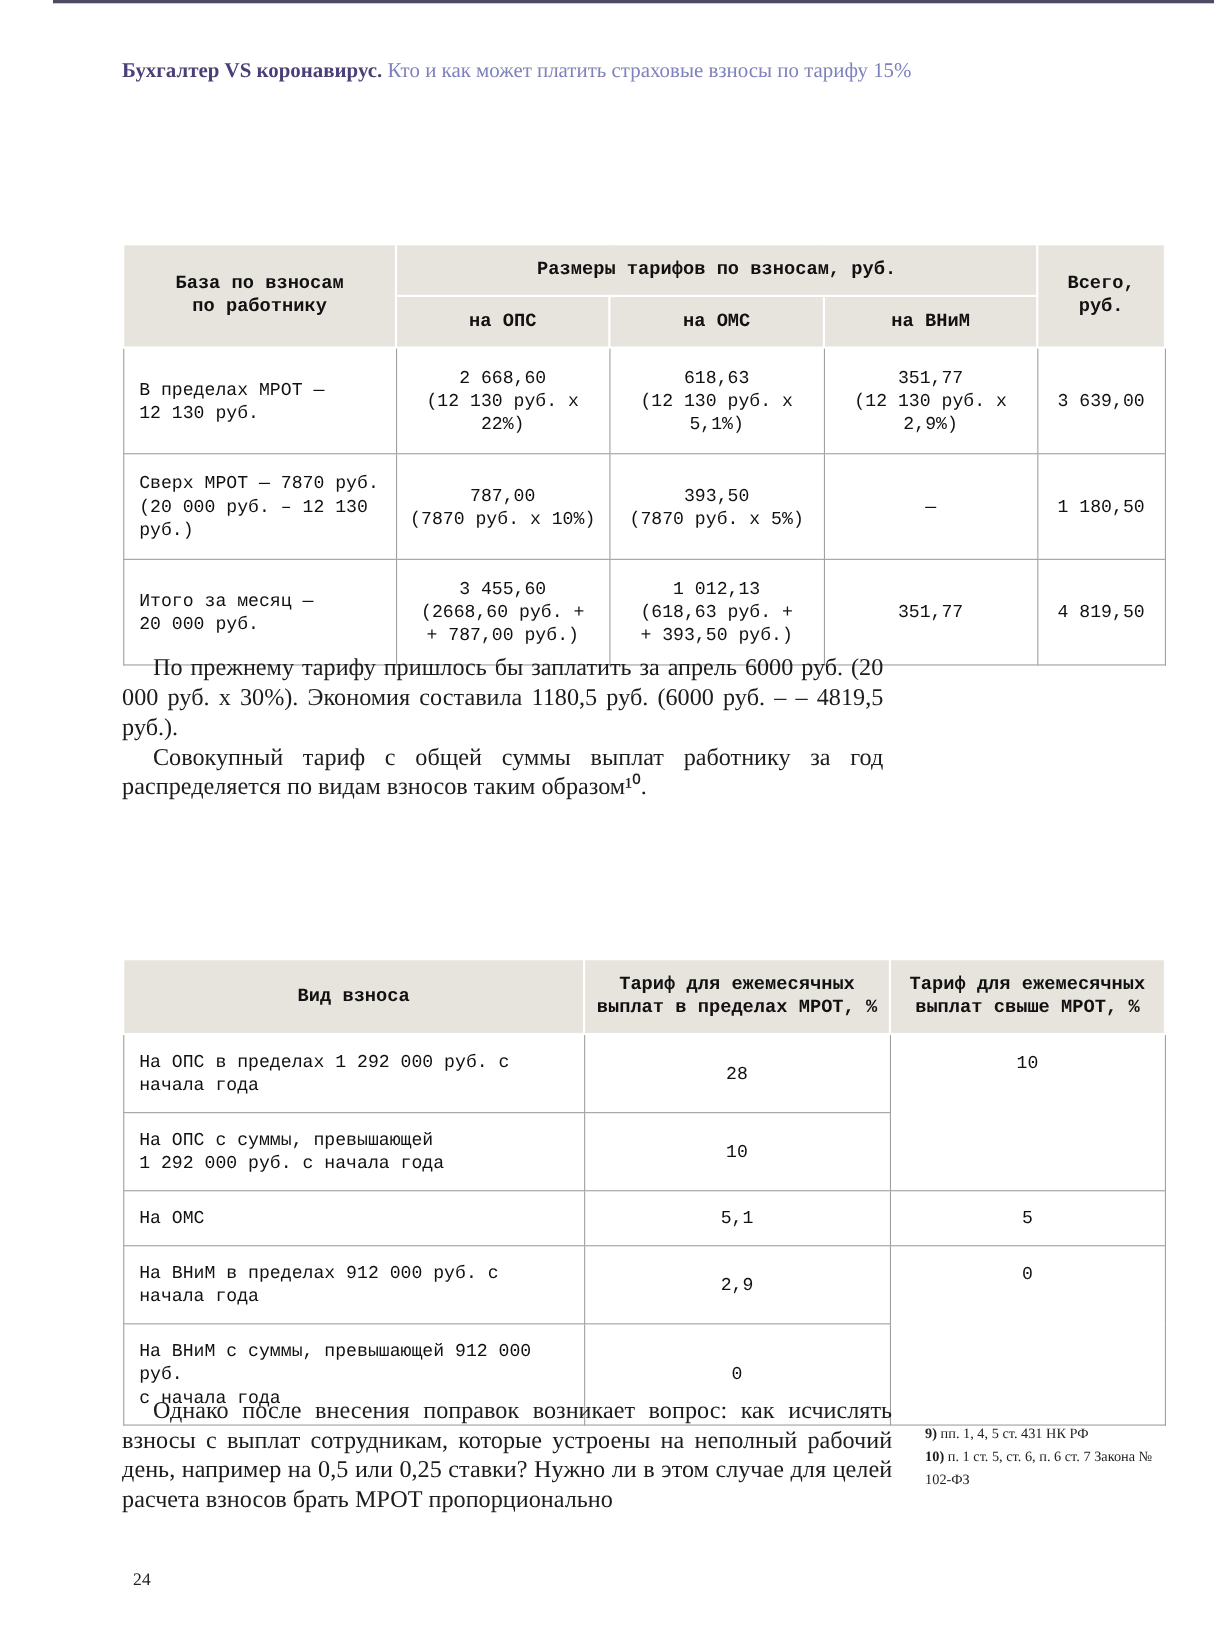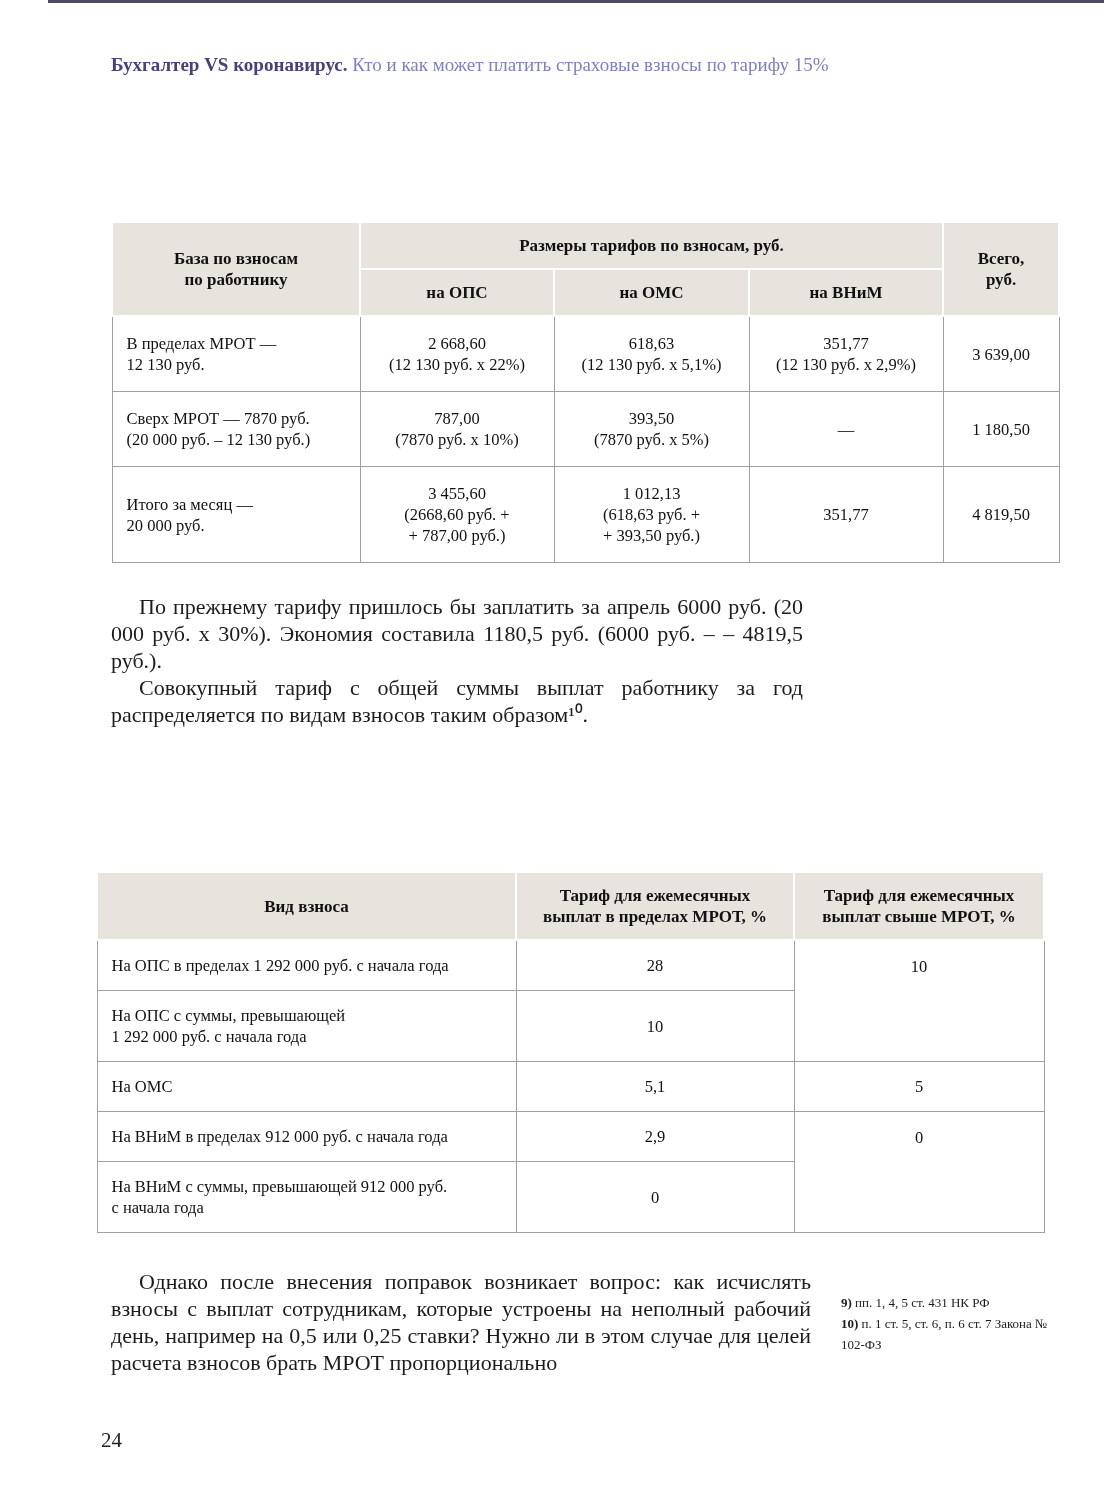--- a/index.html
+++ b/index.html
@@ -7,41 +7,41 @@
         font-family:"Liberation Serif",serif;color:#1c1c1c;margin-left:48px;}
   .top-rule{position:absolute;top:0;left:0;width:1104px;height:3px;background:#4f4963;}
 
   .running-header{position:absolute;top:54px;left:63px;right:60px;font-size:19px;}
   .rh-bold{font-weight:700;color:#4c3f78;}
   .rh-rest{color:#7e81bb;}
 
   .solution{position:absolute;top:135px;left:115px;width:612px;font-size:19.5px;line-height:27px;}
   .sol-label{font-weight:700;letter-spacing:3px;margin-right:8px;}
 
-  table{border-collapse:collapse;font-family:Liberation Serif, serif;table-layout:fixed;}
+  table{border-collapse:collapse;font-family:Liberation Mono, monospace;table-layout:fixed;}
   .t1{position:absolute;top:221px;left:63px;width:947px;}
-  .t2{position:absolute;top:871px;left:48px;width:947px;}
+  .t2{position:absolute;top:871px;left:63px;width:947px;}
   th{background:#e7e3dd;border:2px solid #ffffff;font-weight:700;font-size:17px;
      padding:12px 6px;text-align:center;vertical-align:middle;line-height:21px;color:#111;}
   td{border:1px solid #a2a09d;font-size:16.5px;text-align:center;vertical-align:middle;
      line-height:21px;color:#111;background:#fff;}
   .t1 td{padding:16px 8px;}
   .t2 td{padding:14px 20px;}
   .pre{white-space:pre-line;}
   td.left{text-align:left;padding-left:14px;}
   td.vtop{vertical-align:top;padding-top:15px;}
 
   .body-copy{position:absolute;top:593px;left:63px;width:692px;}
   .body-copy p, .p4{margin:0;font-size:22px;line-height:27px;text-align:justify;text-indent:28px;}
   .p4{position:absolute;top:1268px;left:63px;width:700px;}
 
   .footnotes{position:absolute;top:1292px;left:793px;width:224px;font-size:13px;line-height:21px;font-family:Liberation Serif, serif;}
   .fn b{font-weight:700;}
 
-  .page-number{position:absolute;top:1428px;left:53px;font-size:21px;color:#222;}
+  .page-number{position:absolute;top:1428px;left:73px;font-size:16px;color:#222;}
 </style>
 </head>
 <body>
 
 <div class="page">
   <div class="top-rule"></div>
 
   <div class="running-header">
     <span class="rh-bold">Бухгалтер VS коронавирус.</span><span class="rh-rest"> Кто и как может платить страховые взносы по тарифу 15%</span>
   </div>

